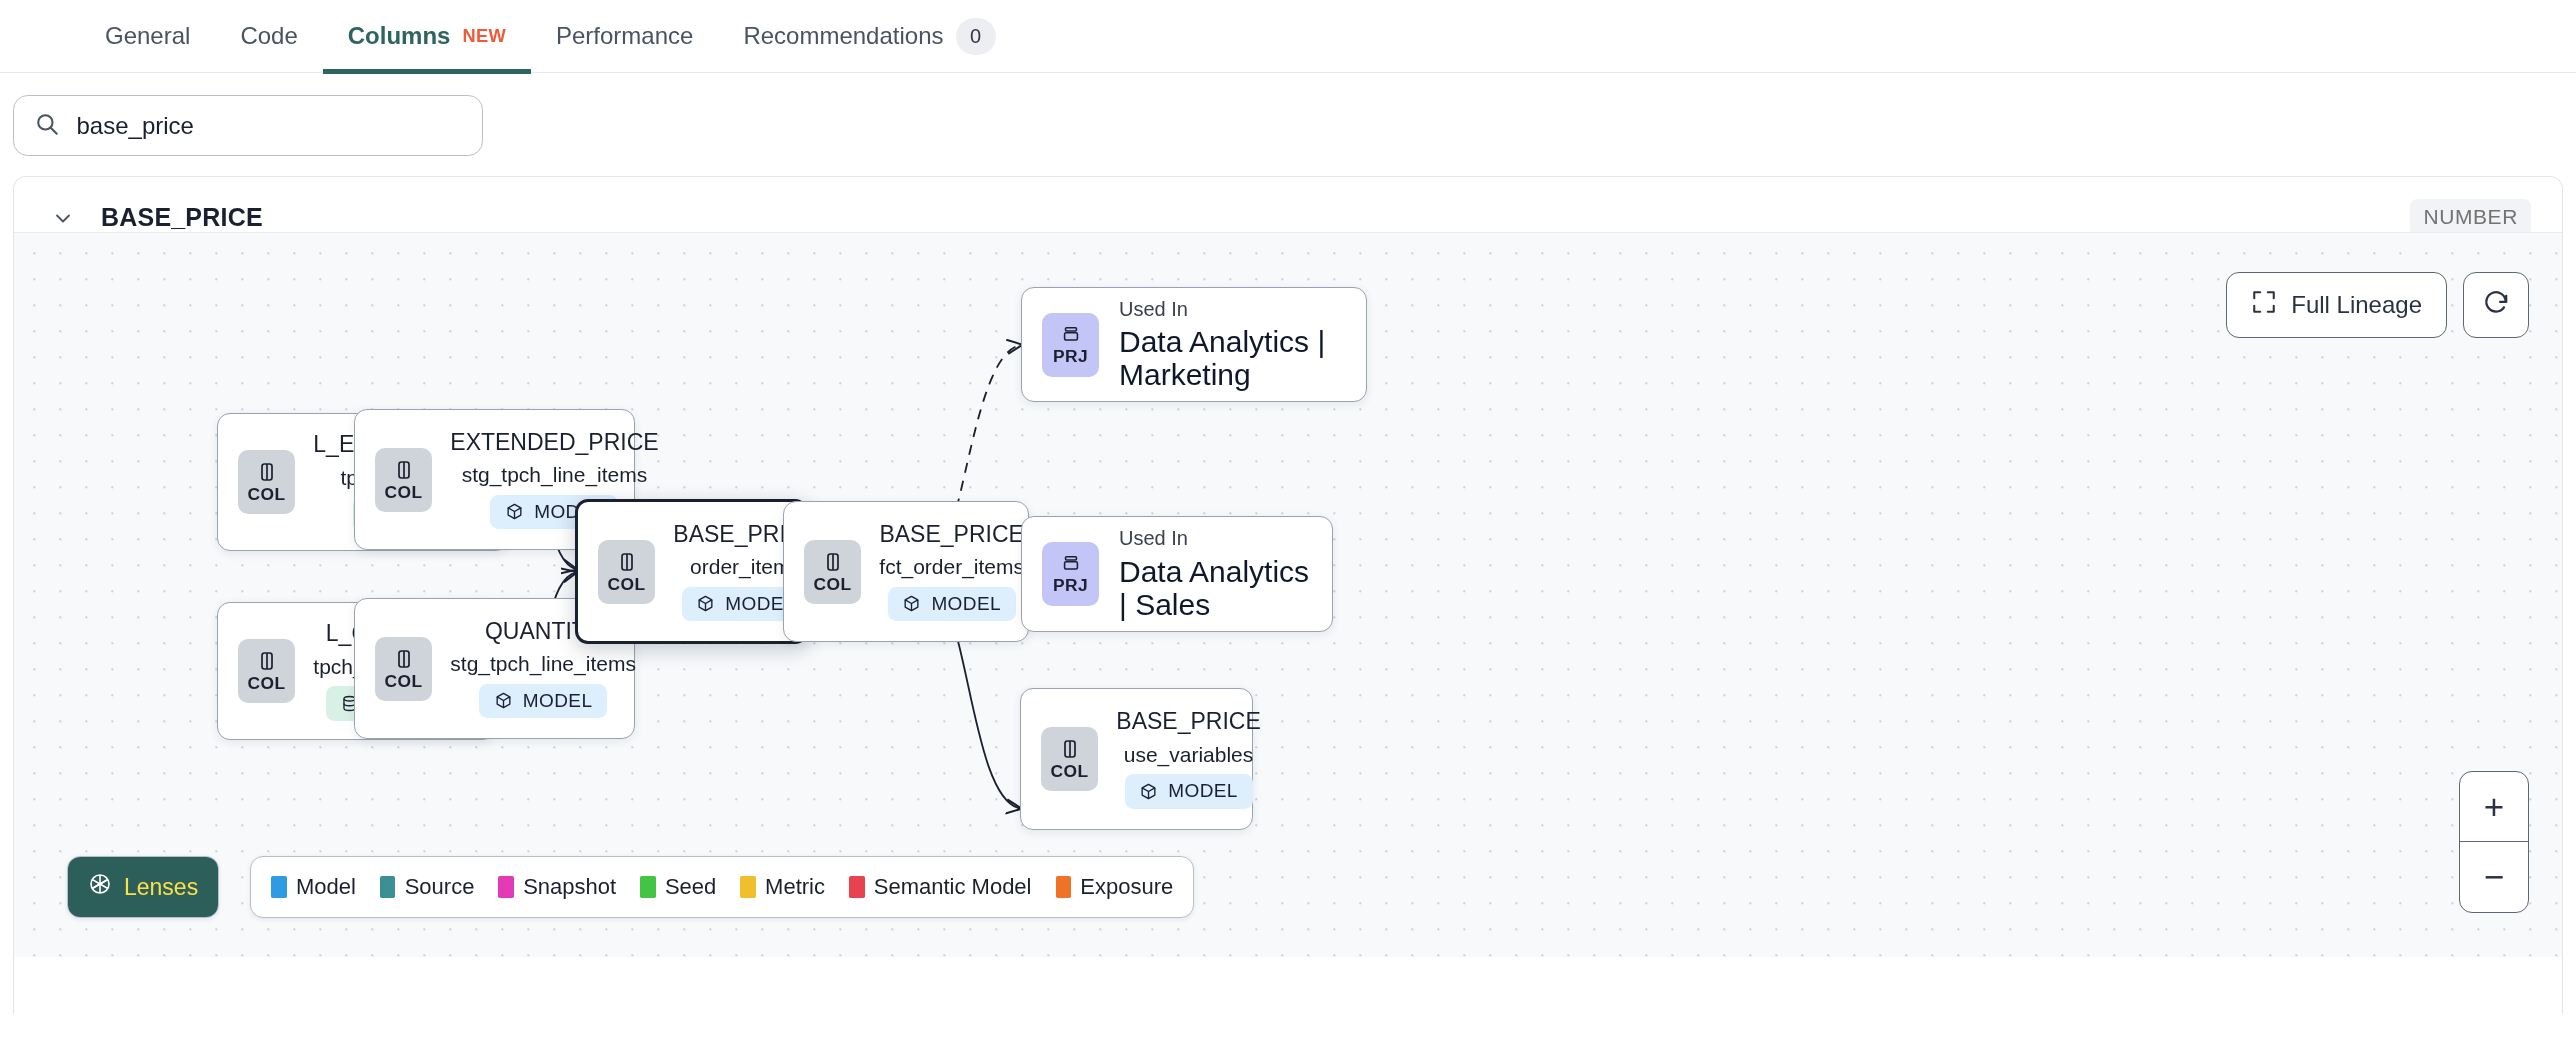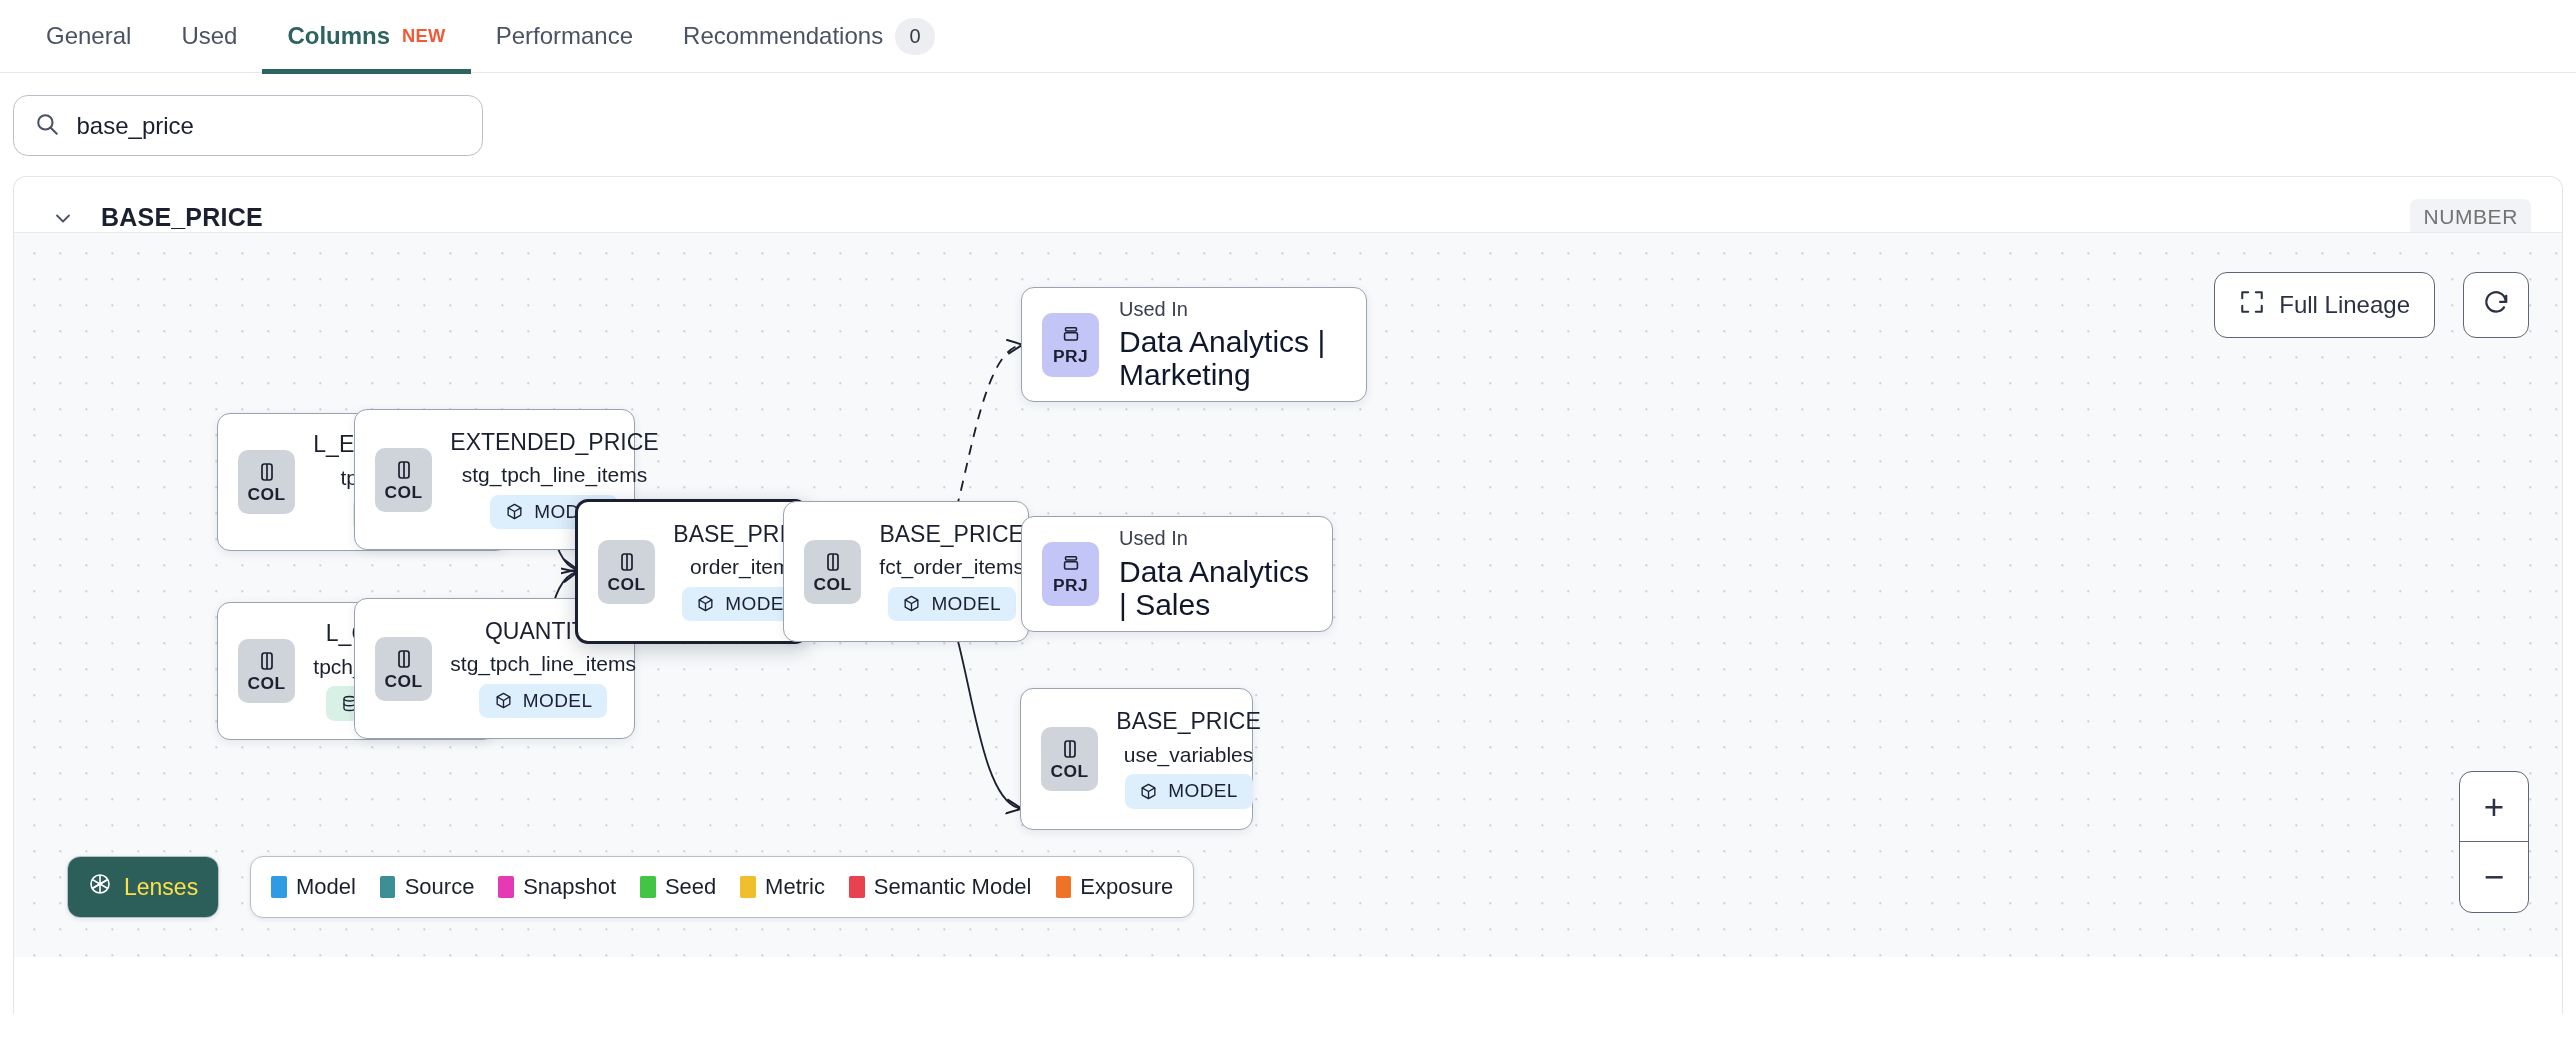--- a/index.html
+++ b/index.html
@@ -10,21 +10,21 @@
     font-family: "Liberation Sans", sans-serif;
     overflow: hidden;
   }
 
   
   .tabbar {
     position: relative;
     height: 73px;
     display: flex;
     align-items: flex-start;
-    padding-left: 21px;
+    padding-left: 80px;
     background: #ffffff;
     border-bottom: 1.8px solid #e7e9ee;
   }
   .tab {
     display: flex;
     align-items: center;
     gap: 12px;
     height: 72px;
     padding: 0 25px;
     font-size: 24px;
@@ -213,21 +213,21 @@
   }
   .pill.model  { background: #ddeefc; }
   .pill.source { background: #d9f0e6; }
 
   
   .ctl-row {
     position: absolute;
     right: 33px;
     top: 39px;
     display: flex;
-    gap: 28px;
+    gap: 16px;
     align-items: center;
     margin-left: 8px;
   }
   .btn {
     background: #fff;
     border: 1.8px solid #5d6676;
     border-radius: 13px;
     height: 66px;
     display: flex;
     align-items: center;
@@ -314,21 +314,21 @@
   .legend .sw { width: 15.6px; height: 22px; border-radius: 1.8px; flex: none; }
 </style>
 </head>
 <body>
 
 <div class="tabbar">
   <div class="tab">
     <span>General</span>
   </div>
   <div class="tab">
-    <span>Used</span>
+    <span>Code</span>
   </div>
   <div class="tab active">
     <span>Columns</span>
     <span class="tab-new">NEW</span>
   </div>
   <div class="tab">
     <span>Performance</span>
   </div>
   <div class="tab">
     <span>Recommendations</span>

